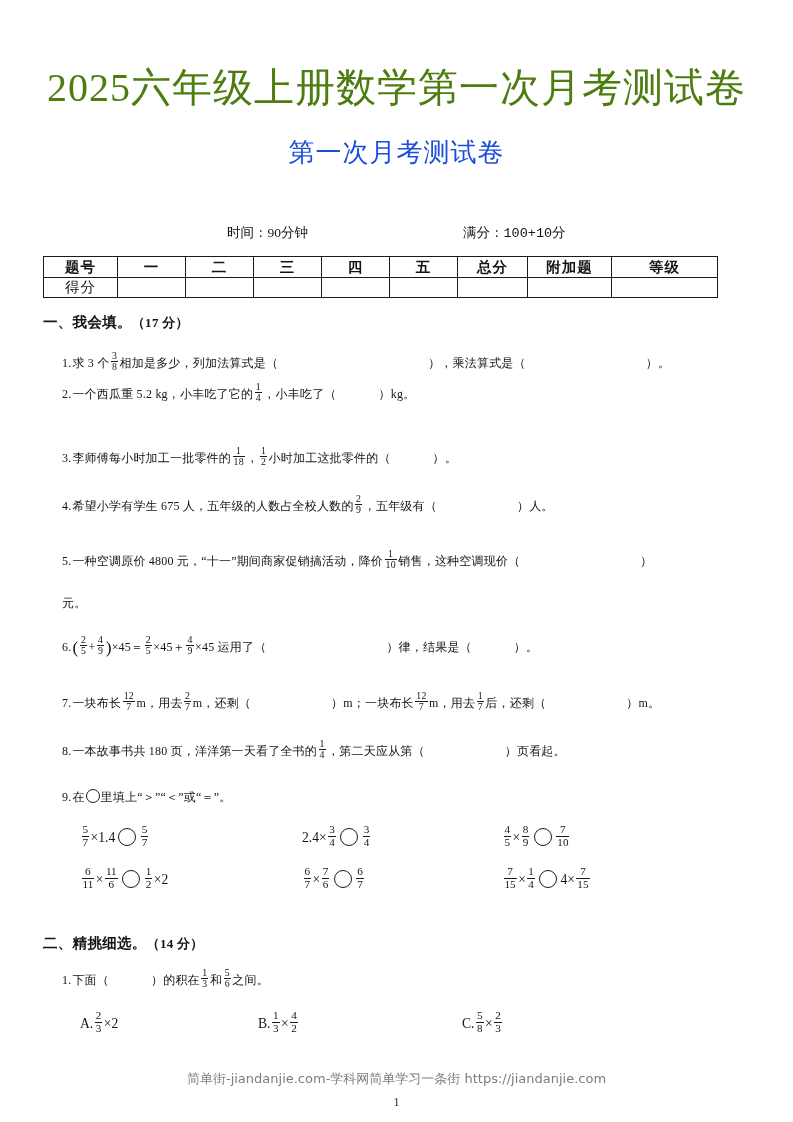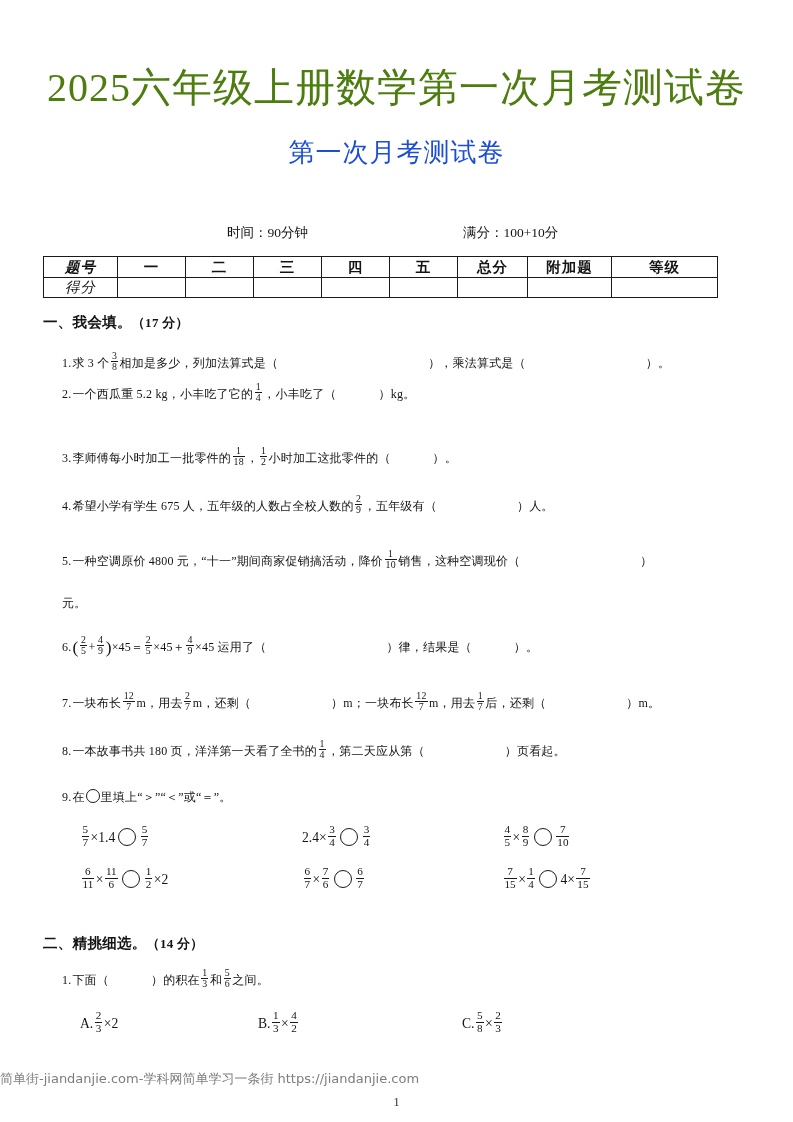--- a/index.html
+++ b/index.html
@@ -44,21 +44,21 @@
   
   .meta-row {
     position: absolute;
     top: 224px;
     left: 43px;
     width: 662px;
     font-size: 13.5px;
     color: #141414;
   }
   .meta-time { position: absolute; left: 152px; top: 0; white-space: nowrap; padding-left: 32px; }
-  .meta-score { position: absolute; left: 420px; top: 0; white-space: nowrap; }
+  .meta-score { position: absolute; left: 420px; top: 0; white-space: nowrap; font-family: Liberation Mono, monospace; }
 
   
   .score-table {
     position: absolute;
     top: 256px;
     left: 43px;
     width: 662px;
     border-collapse: collapse;
     table-layout: fixed;
     font-size: 14.5px;
@@ -66,21 +66,21 @@
   .score-table td {
     border: 1px solid #1a1a1a;
     height: 21px;
     text-align: center;
     vertical-align: middle;
     padding: 0;
     letter-spacing: 1px;
     font-weight: 600;
   }
   .score-table tr.empty td { font-weight: normal; height: 20px; }
-  .c-label { width: 74px; font-style: italic; }
+  .c-label { width: 74px; }
   .c-num   { width: 68px; }
   .c-total { width: 70px; }
   .c-extra { width: 84px; }
   .c-grade { width: 106px; }
 
   
   .sec-head {
     position: absolute;
     left: 43px;
     font-size: 14.5px;
@@ -159,21 +159,21 @@
   .opt { position: absolute; white-space: nowrap; }
   .opt-a { left: 18px; }
   .opt-b { left: 196px; }
   .opt-c { left: 400px; }
 
   
   .footer-wm {
     position: absolute;
     top: 1070px;
     left: 0; right: 0;
-    text-align: left;
+    text-align: center;
     font-size: 13px;
     color: #7d7d7d;
     font-family: "DejaVu Sans", "Liberation Sans", sans-serif;
     white-space: nowrap;
   }
   .footer-page {
     position: absolute;
     top: 1094px;
     left: 0; right: 0;
     text-align: center;

